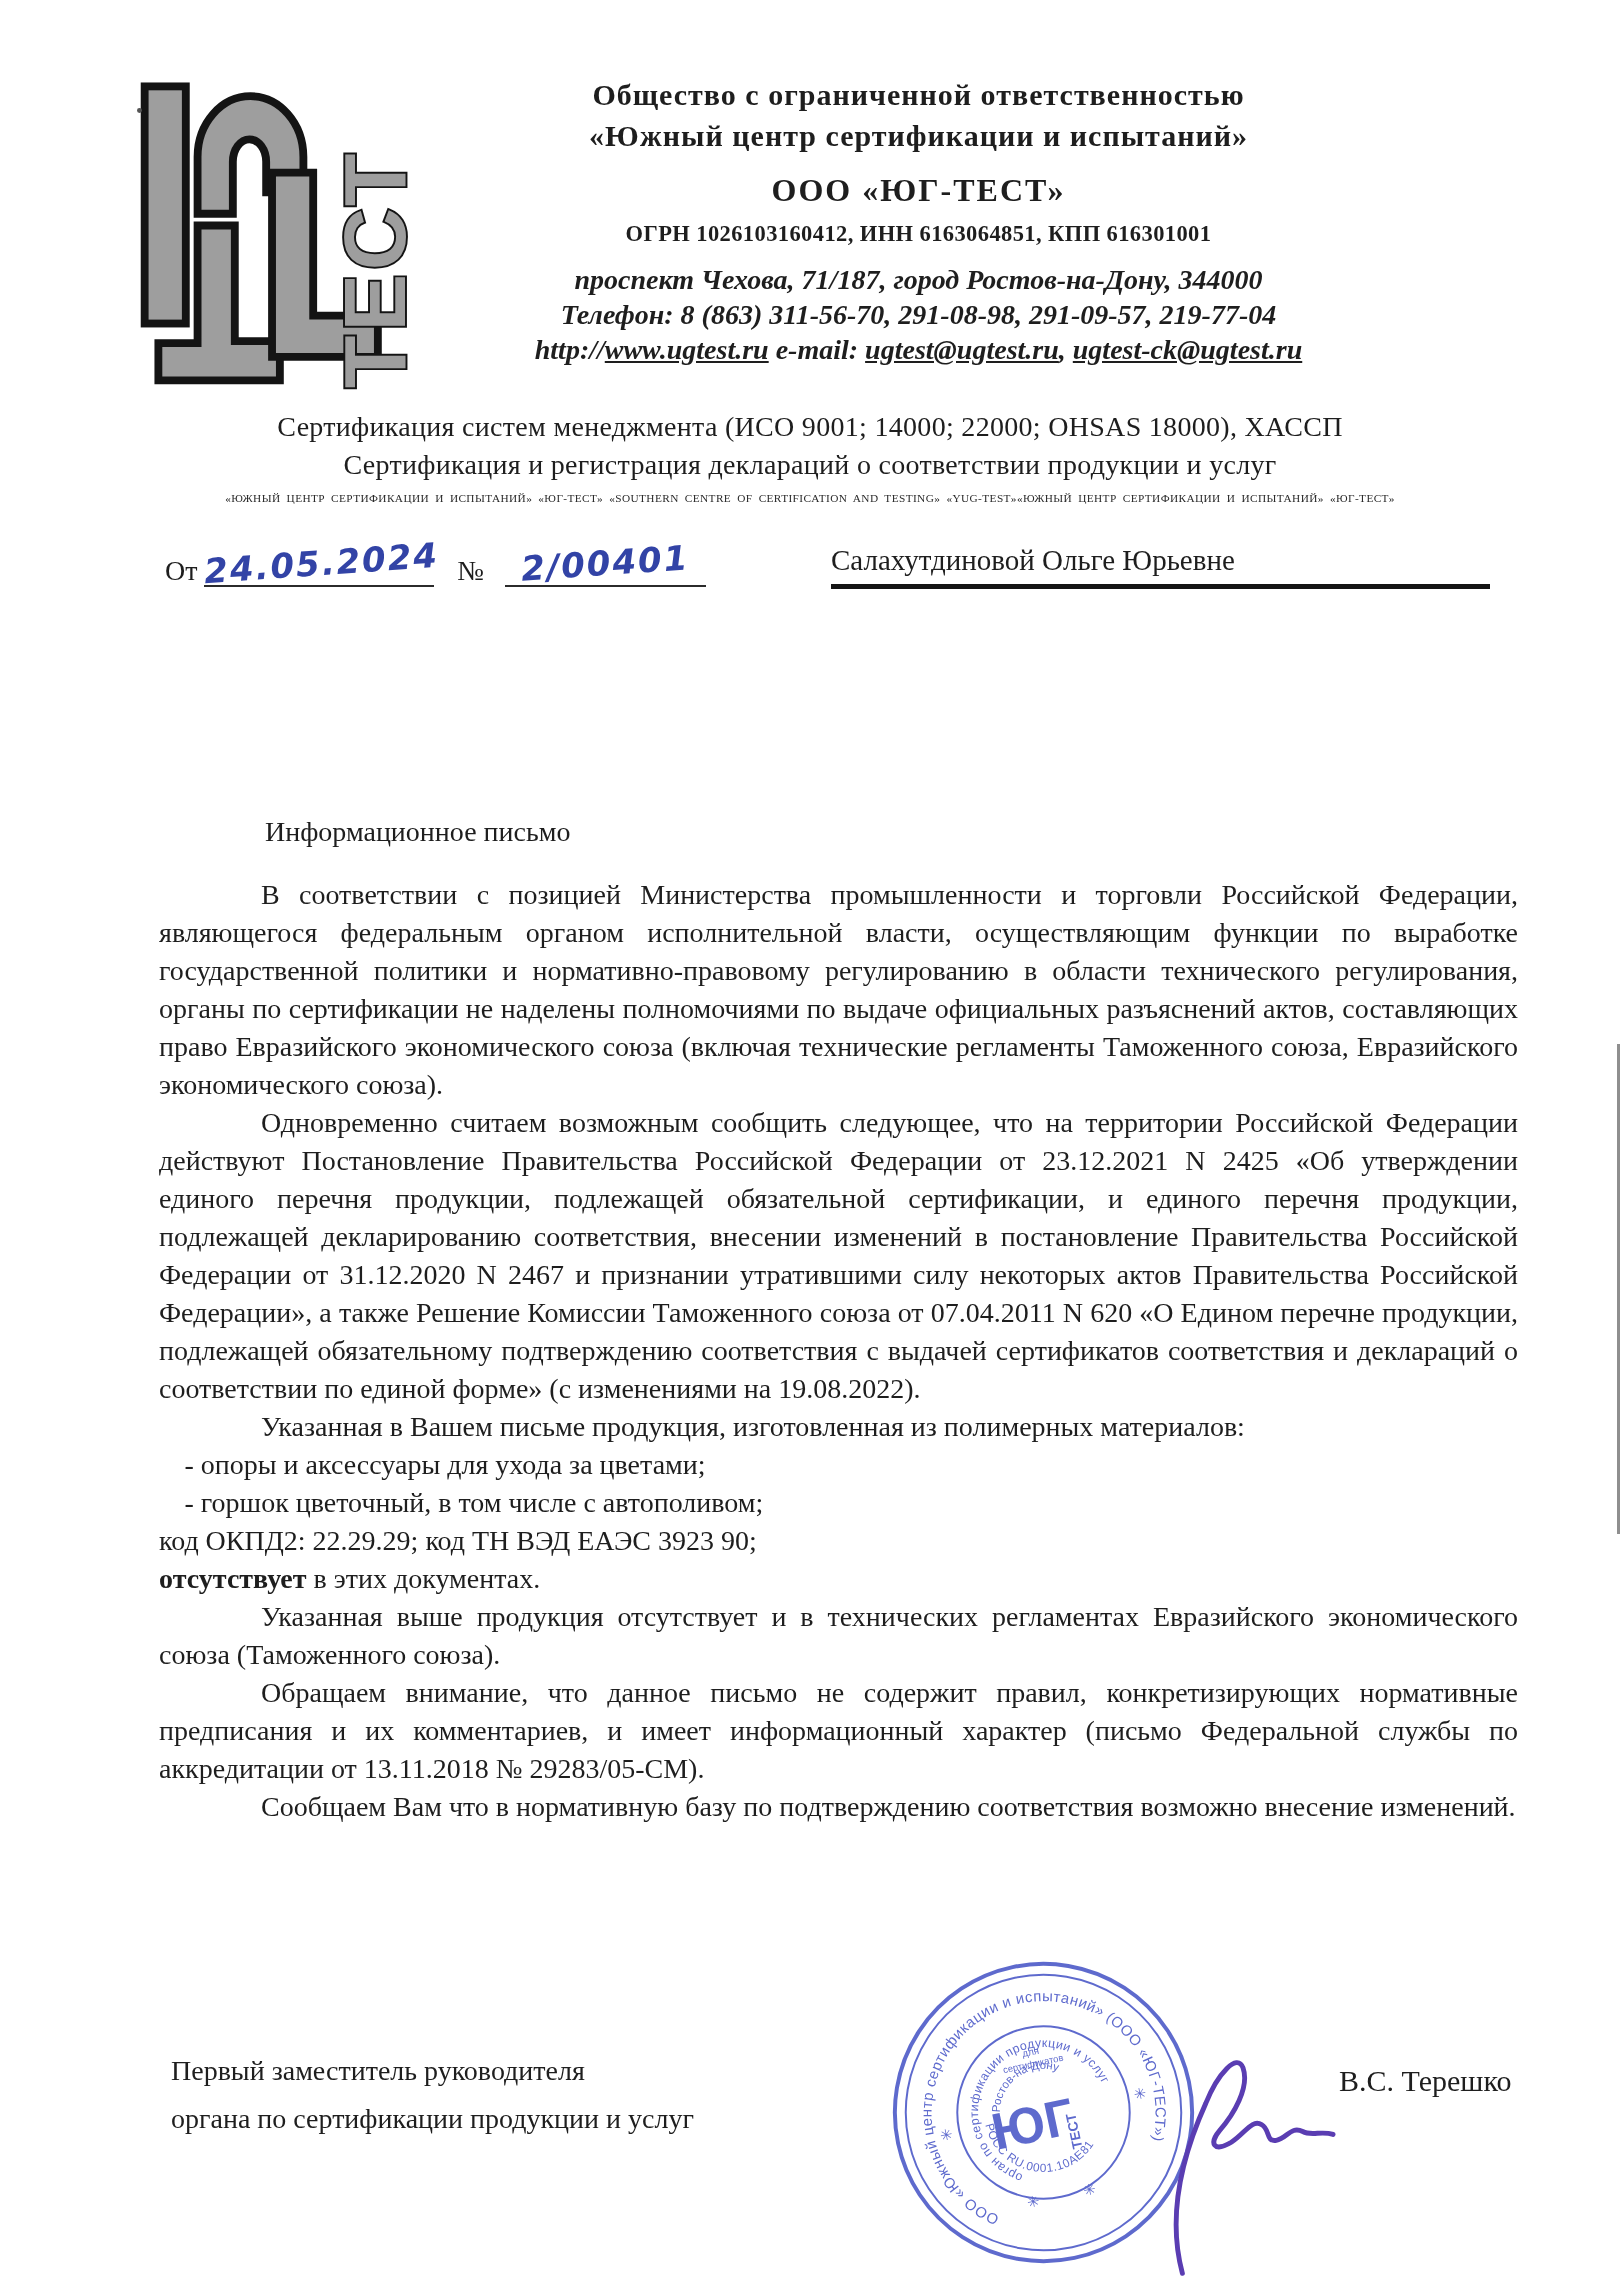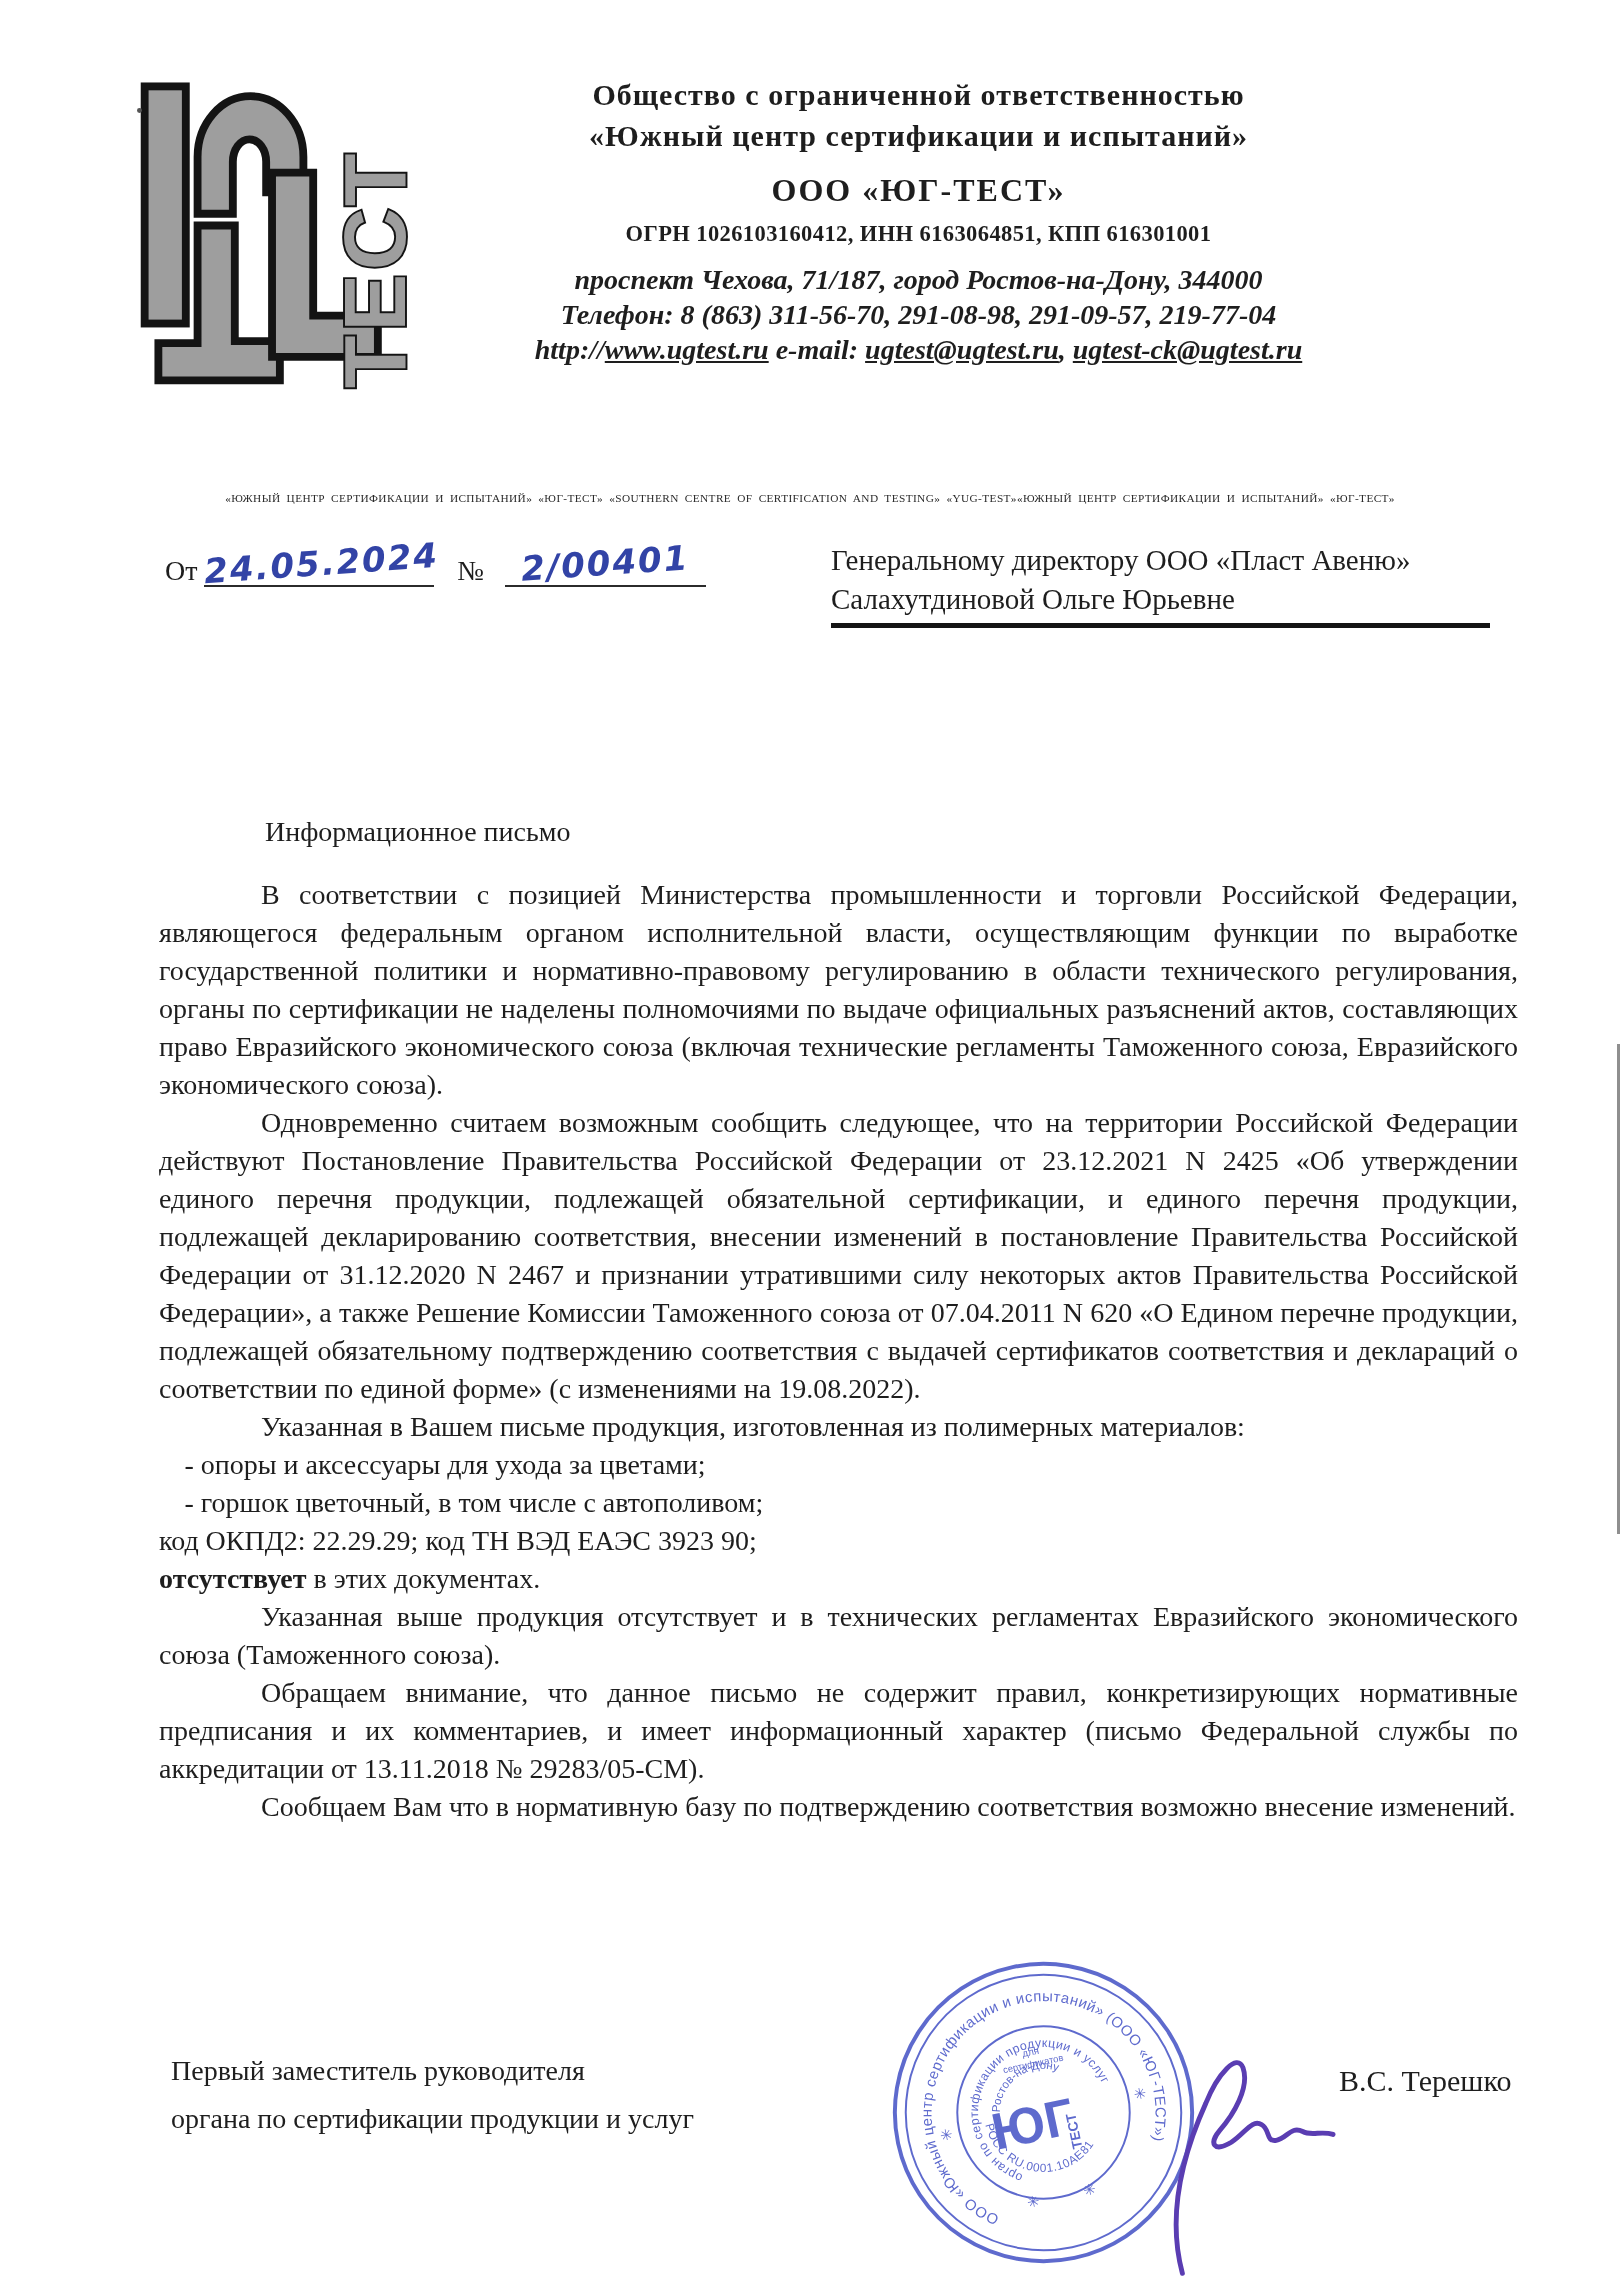--- a/index.html
+++ b/index.html
@@ -71,32 +71,35 @@
   <div class="head-text">
     <div class="org-line">Общество с ограниченной ответственностью</div>
     <div class="org-line">«Южный центр сертификации и испытаний»</div>
     <div class="company-name">ООО «ЮГ-ТЕСТ»</div>
     <div class="reg-line">ОГРН 1026103160412, ИНН  6163064851, КПП  616301001</div>
     <div class="addr-line first">проспект Чехова, 71/187, город Ростов-на-Дону, 344000</div>
     <div class="addr-line">Телефон: 8 (863) 311-56-70, 291-08-98, 291-09-57, 219-77-04</div>
     <div class="addr-line"><span>http://</span><span class="u">www.ugtest.ru</span><span> e-mail: </span><span class="u">ugtest@ugtest.ru</span><span>, </span><span class="u">ugtest-ck@ugtest.ru</span></div>
   </div>
 
+  <div class="cert-lines">
+    <div>Сертификация систем менеджмента (ИСО 9001; 14000; 22000; OHSAS 18000), ХАССП</div>
+    <div>Сертификация  и регистрация  деклараций о соответствии  продукции  и услуг</div>
+  </div>
 
   <div class="tiny-line">«ЮЖНЫЙ ЦЕНТР СЕРТИФИКАЦИИ И ИСПЫТАНИЙ» «ЮГ-ТЕСТ» «SOUTHERN CENTRE OF CERTIFICATION AND TESTING» «YUG-TEST»«ЮЖНЫЙ ЦЕНТР СЕРТИФИКАЦИИ И ИСПЫТАНИЙ» «ЮГ-ТЕСТ»</div>
 
   <div class="ref-row">
     <span>От</span>
     <span class="ufield date"><span class="hand">24.05.2024</span></span>
     <span class="num-label">№</span>
     <span class="ufield num"><span class="hand">2/00401</span></span>
   </div>
 
   <div class="recipient">
-    <div>Генеральному директору ООО «Пласт Авеню»</div>
     <div>Салахутдиновой Ольге Юрьевне</div>
     <div class="recipient-rule"></div>
   </div>
 
   <div class="subject">Информационное письмо</div>
 
   <div class="body-text">
     <p class="para">В соответствии с позицией Министерства промышленности и торговли Российской Федерации, являющегося федеральным органом исполнительной власти, осуществляющим функции по выработке государственной политики и нормативно-правовому регулированию в области технического регулирования, органы по сертификации не наделены полномочиями по выдаче официальных разъяснений актов, составляющих право Евразийского экономического союза (включая технические регламенты Таможенного союза, Евразийского экономического союза).</p>
     <p class="para">Одновременно считаем возможным сообщить следующее, что на территории Российской Федерации действуют Постановление Правительства Российской Федерации от 23.12.2021 N 2425 «Об утверждении единого перечня продукции, подлежащей обязательной сертификации, и единого перечня продукции, подлежащей декларированию соответствия, внесении изменений в постановление Правительства Российской Федерации от 31.12.2020 N 2467 и признании утратившими силу некоторых актов Правительства Российской Федерации», а также Решение Комиссии Таможенного союза от 07.04.2011 N 620 «О Едином перечне продукции, подлежащей обязательному подтверждению соответствия с выдачей сертификатов соответствия и деклараций о соответствии по единой форме» (с изменениями на 19.08.2022).</p>
     <p class="para">Указанная в Вашем письме продукция, изготовленная из полимерных материалов:</p>

